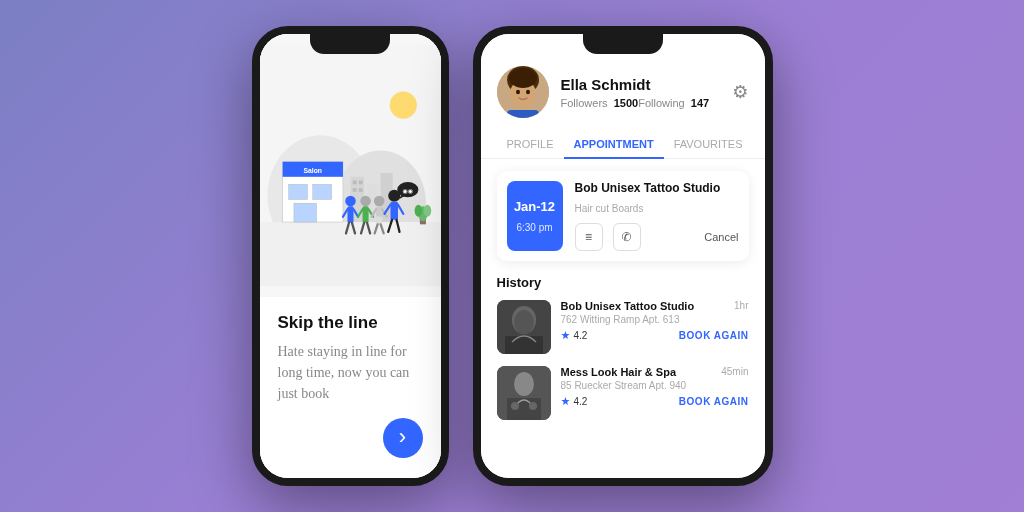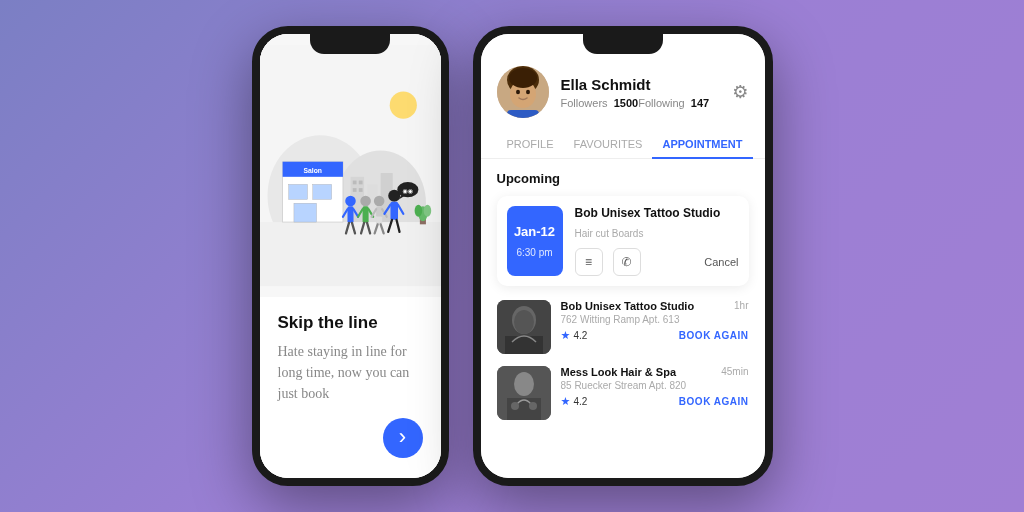--- a/index.html
+++ b/index.html
@@ -443,44 +443,44 @@
             <span class="stat-label">Following</span>
             &nbsp;<span class="stat-value">147</span>
           </span>
         </div>
       </div>
       <span class="gear-icon">⚙</span>
     </div>
 
     <div class="tabs">
       <div class="tab">PROFILE</div>
+      <div class="tab active">APPOINTMENT</div>
       <div class="tab">FAVOURITES</div>
-      <div class="tab active">APPOINTMENT</div>
     </div>
 
     <div class="profile-body">
 
-      <div class="section-title">Upcoming</div>
 
       <div class="appointment-card">
         <div class="date-box">
           <div class="date-month-day">Jan-12</div>
           <div class="date-time">6:30 pm</div>
         </div>
         <div class="appt-info">
           <div class="appt-name">Bob Unisex Tattoo Studio</div>
           <div class="appt-tags">Hair cut  Boards</div>
           <div class="appt-actions">
             <div class="appt-action-btn">≡</div>
             <div class="appt-action-btn">✆</div>
             <div class="cancel-btn">Cancel</div>
           </div>
         </div>
       </div>
 
+      <div class="section-title">History</div>
 
       <div class="history-item">
         <div class="history-thumb">
           <svg viewBox="0 0 54 54" xmlns="http://www.w3.org/2000/svg">
             <rect width="54" height="54" fill="#444"></rect>
             <ellipse cx="27" cy="20" rx="12" ry="14" fill="#666"></ellipse>
             <ellipse cx="27" cy="22" rx="10" ry="12" fill="#555"></ellipse>
             <rect x="8" y="36" width="38" height="20" fill="#333"></rect>
 
             <path d="M15 42 Q27 30 39 42" stroke="#888" stroke-width="1.5" fill="none"></path>
@@ -512,21 +512,21 @@
             <path d="M20 38 Q27 30 34 38" stroke="#999" stroke-width="1.5" fill="none"></path>
             <circle cx="18" cy="40" r="4" fill="#666"></circle>
             <circle cx="36" cy="40" r="4" fill="#666"></circle>
           </svg>
         </div>
         <div class="history-info">
           <div class="history-name-row">
             <span class="history-name">Mess Look Hair &amp; Spa</span>
             <span class="history-duration">45min</span>
           </div>
-          <div class="history-address">85 Ruecker Stream Apt. 820</div>
+          <div class="history-address">85 Ruecker Stream Apt. 940</div>
           <div class="history-footer">
             <div class="rating">
               <span class="star">★</span>
               <span>4.2</span>
             </div>
             <div class="book-again-btn">BOOK AGAIN</div>
           </div>
         </div>
       </div>
 

